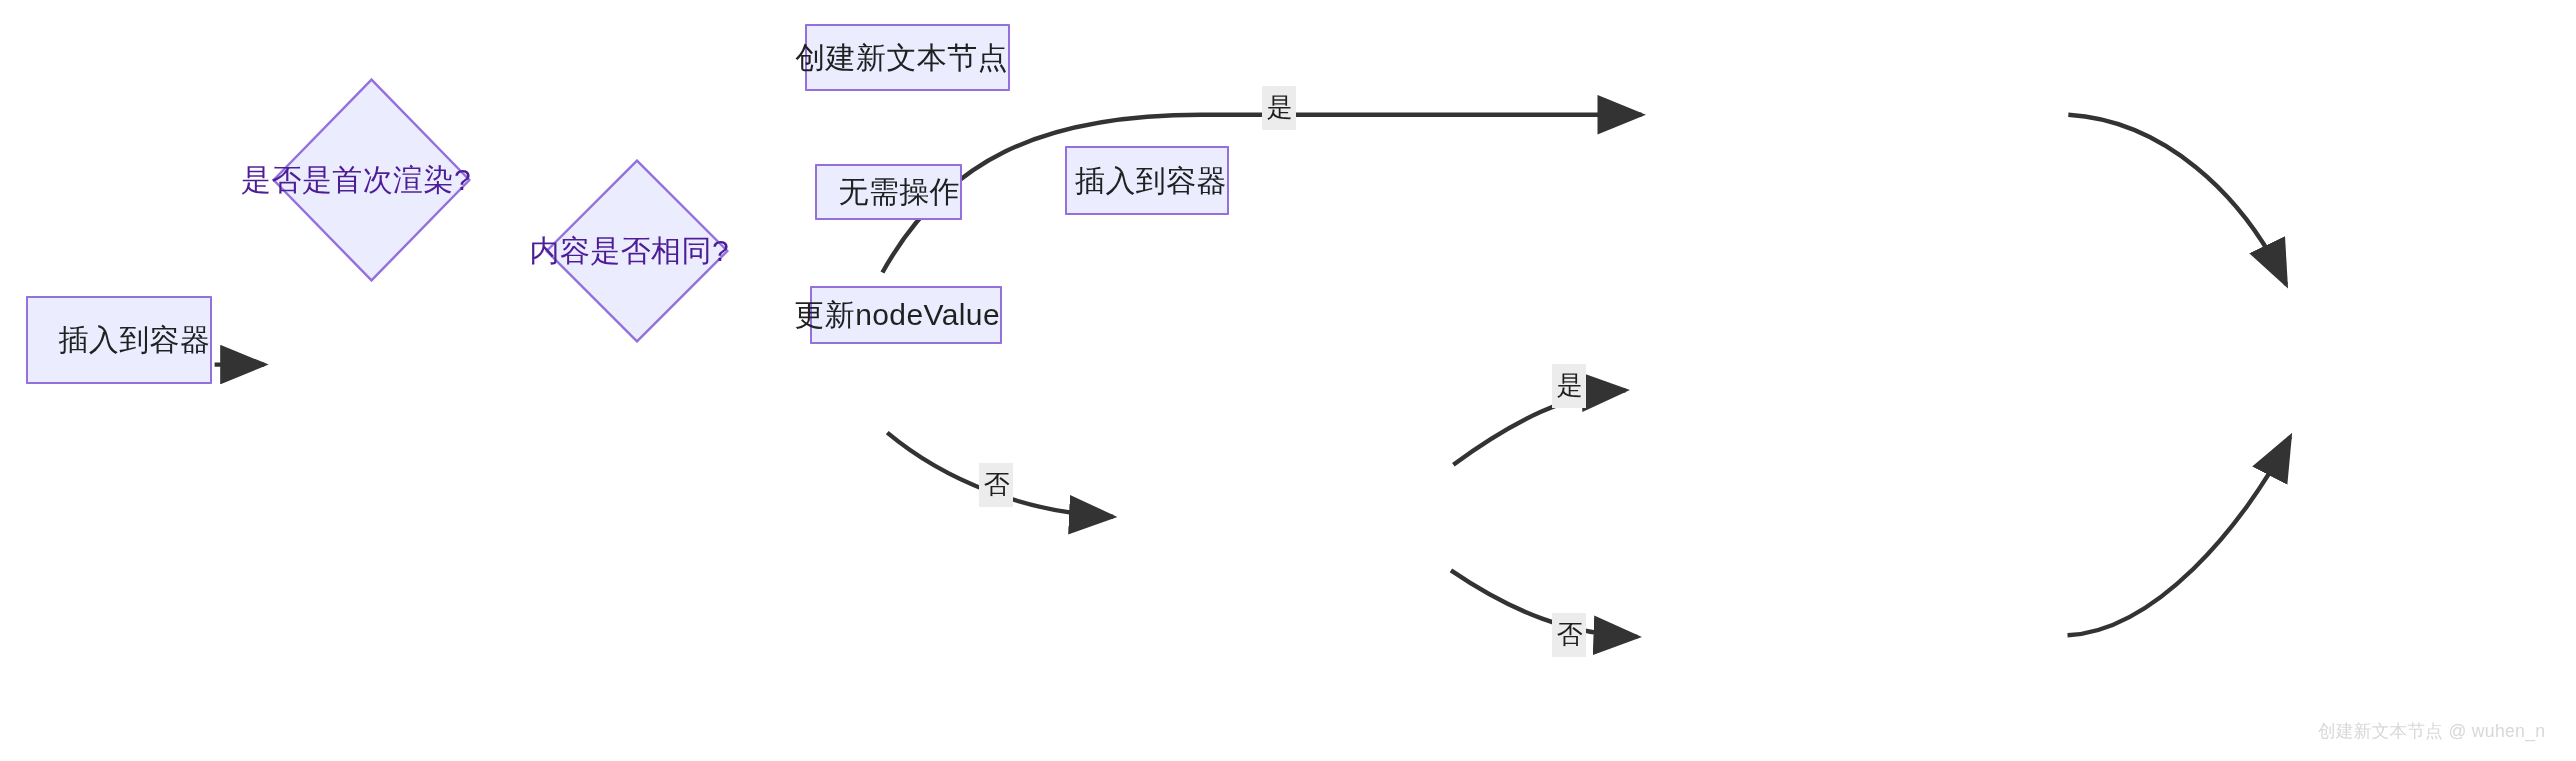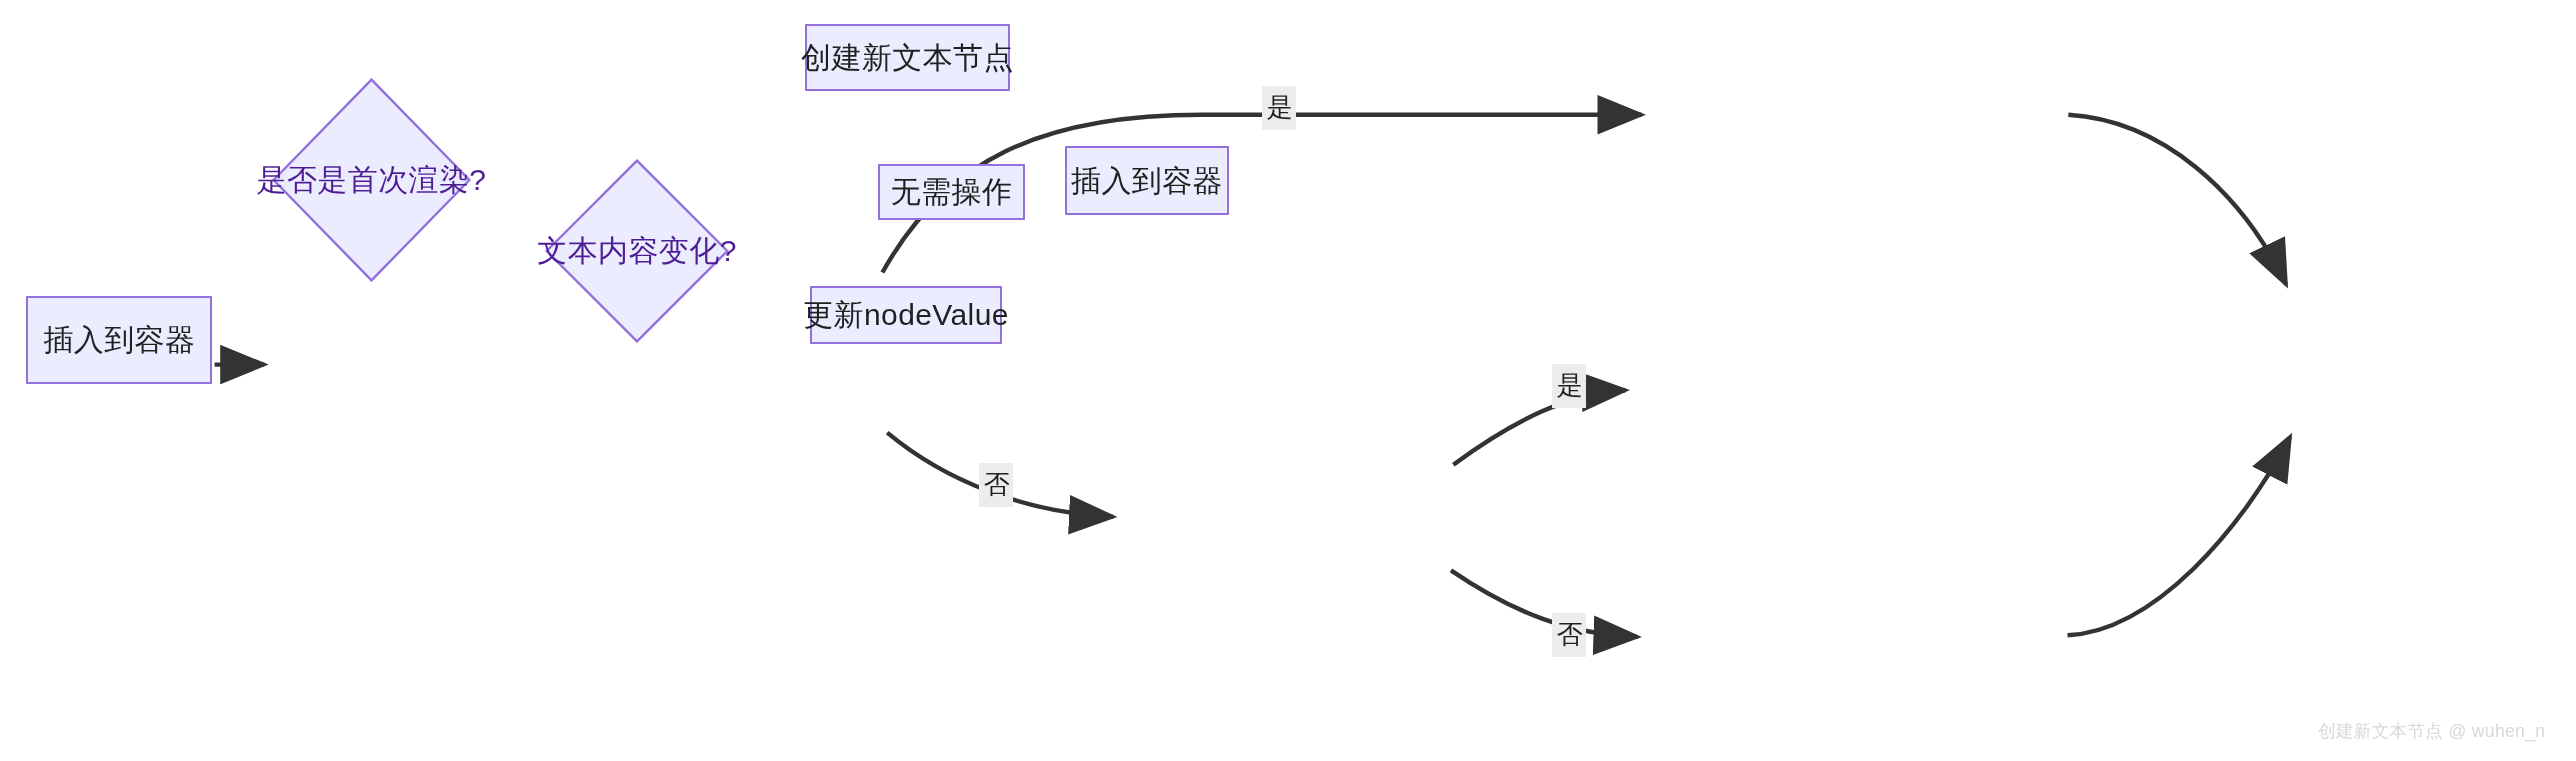--- a/index.html
+++ b/index.html
@@ -22,21 +22,21 @@
     left: 0;
     top: 0;
     width: 2576px;
     height: 762px;
   }
   .node {
     position: absolute;
     box-sizing: border-box;
     display: flex;
     align-items: center;
-    justify-content: center;
+    justify-content: flex-end;
     color: #1f2020;
     font-size: 30px;
     line-height: 1.2;
     letter-spacing: 0.4px;
     white-space: nowrap;
   }
   .node.rect {
     background: #ececff;
     border: 2.4px solid #9370db;
     border-radius: 0.8px;
@@ -118,24 +118,24 @@
   </div>
 
   <div class="node rect" style="left:805px; top:24px; width:205px; height:67px;">
     <span>创建新文本节点</span>
   </div>
 
   <div class="node diamond-wrap" style="left:545px; top:159px; width:184px; height:184px;">
     <svg class="diamond-shape" viewBox="0 0 230 230" preserveAspectRatio="none" xmlns="http://www.w3.org/2000/svg">
       <polygon points="115,2 228,115 115,228 2,115" fill="#ececff" stroke="#9370db" stroke-width="3"></polygon>
     </svg>
-    <span class="diamond-label">文本内容变化?</span>
+    <span class="diamond-label">内容是否相同?</span>
   </div>
 
-  <div class="node rect" style="left:878px; top:164px; width:147px; height:56px;">
+  <div class="node rect" style="left:815px; top:164px; width:147px; height:56px;">
     <span>无需操作</span>
   </div>
 
   <div class="node rect" style="left:1065px; top:146px; width:164px; height:69px;">
     <span>插入到容器</span>
   </div>
 
   <div class="node rect" style="left:810px; top:286px; width:192px; height:58px;">
     <span>更新nodeValue</span>
   </div>

